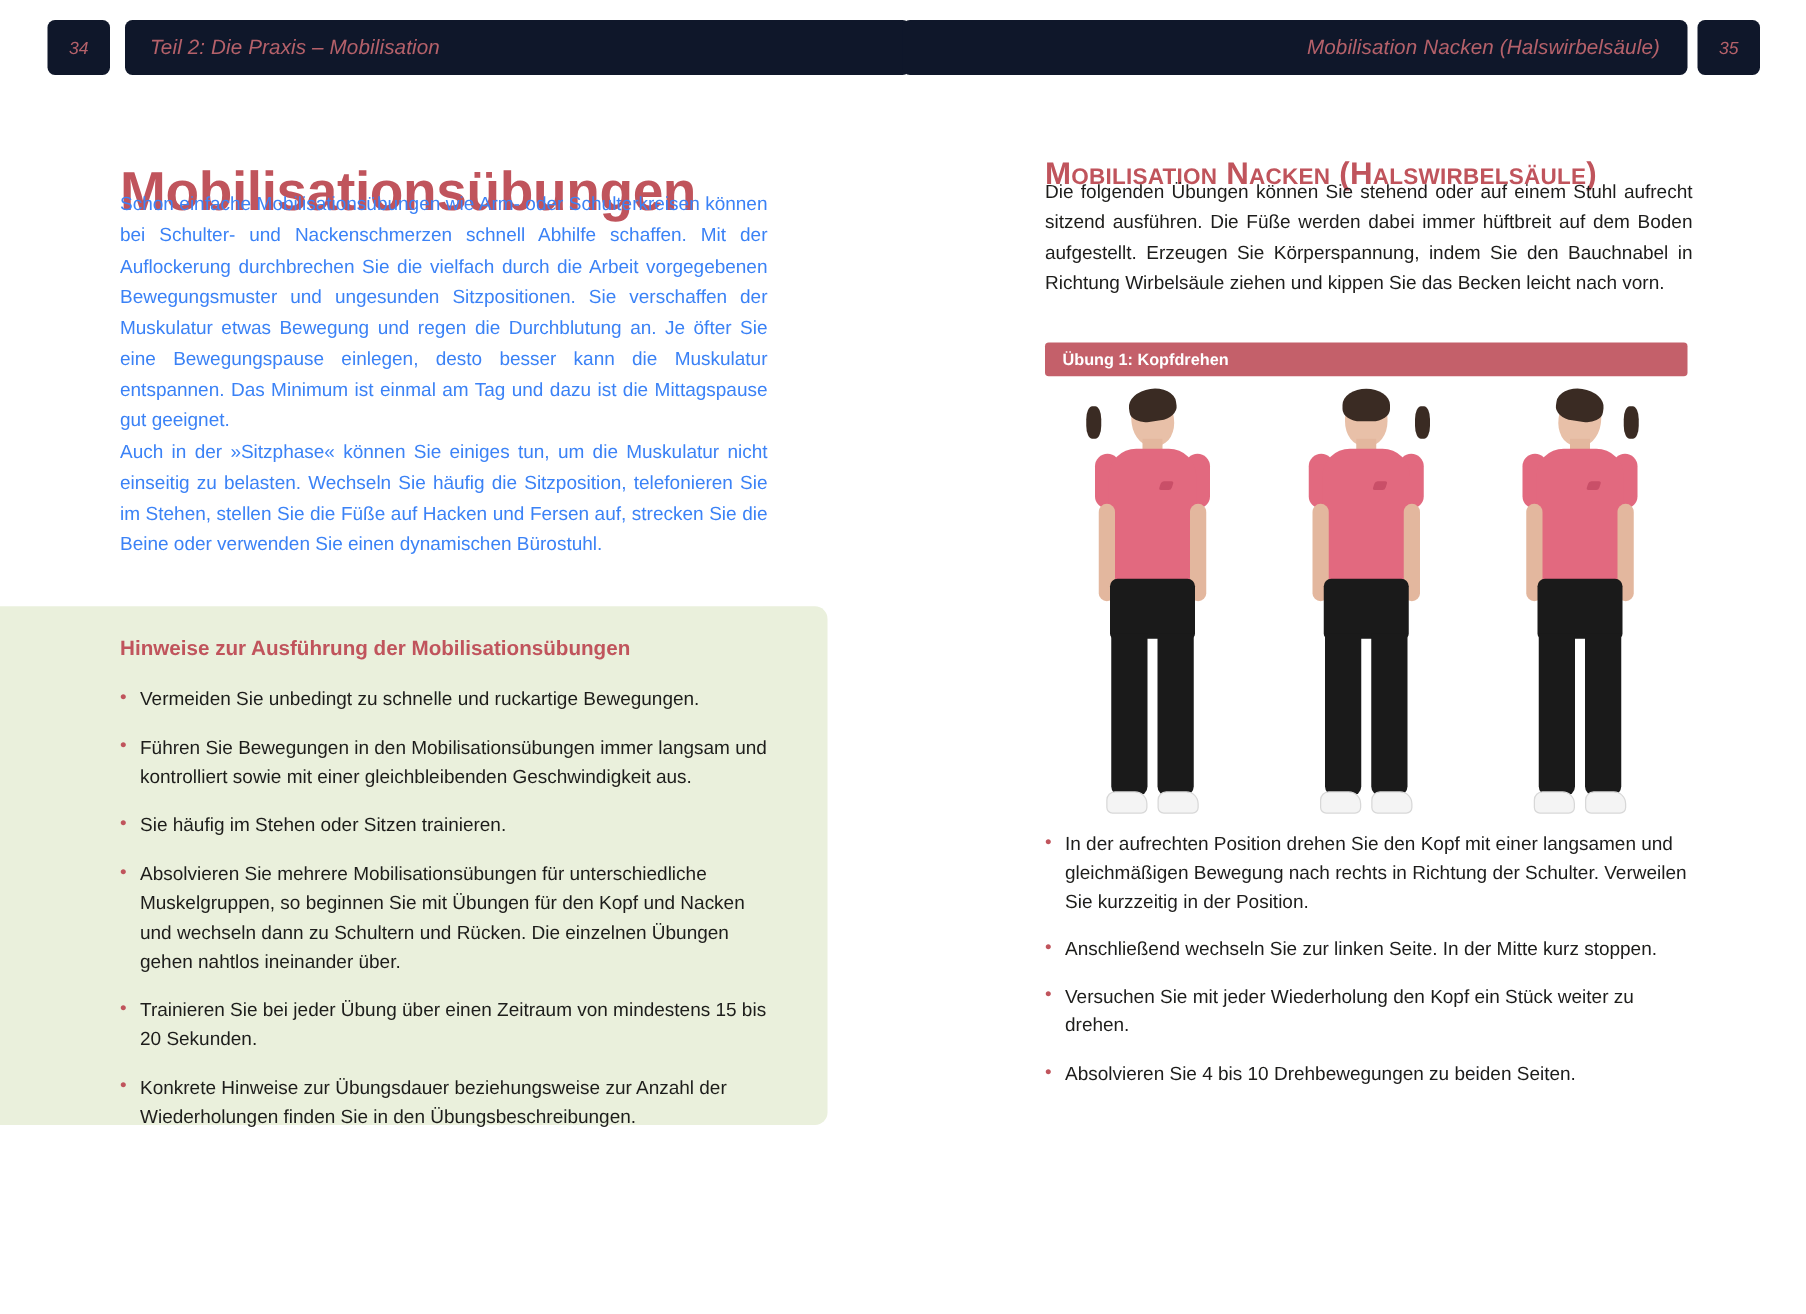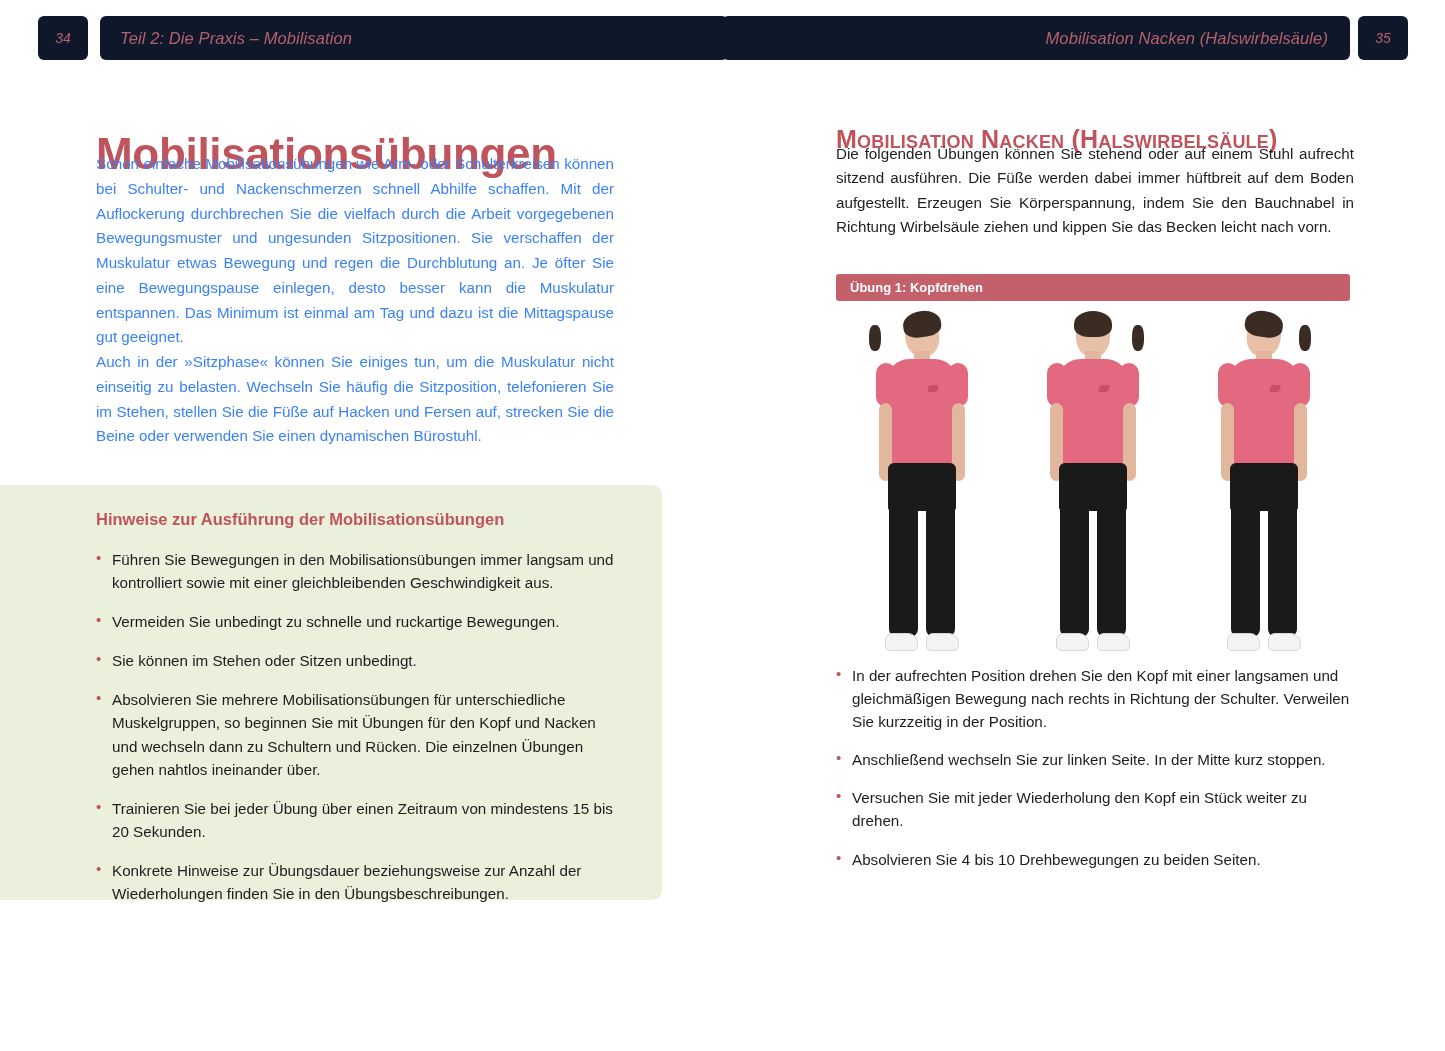--- a/index.html
+++ b/index.html
@@ -374,23 +374,23 @@
     <h1 class="chapter-title">Mobilisationsübungen</h1>
 
     <div class="body-text">
       <p>Schon einfache Mobilisationsübungen wie Arm- oder Schulterkreisen können bei Schulter- und Nackenschmerzen schnell Abhilfe schaffen. Mit der Auflockerung durchbrechen Sie die vielfach durch die Arbeit vorgegebenen Bewegungsmuster und ungesunden Sitzpositionen. Sie verschaffen der Muskulatur etwas Bewegung und regen die Durchblutung an. Je öfter Sie eine Bewegungspause einlegen, desto besser kann die Muskulatur entspannen. Das Minimum ist einmal am Tag und dazu ist die Mittagspause gut geeignet.</p>
       <p>Auch in der »Sitzphase« können Sie einiges tun, um die Muskulatur nicht einseitig zu belasten. Wechseln Sie häufig die Sitzposition, telefonieren Sie im Stehen, stellen Sie die Füße auf Hacken und Fersen auf, strecken Sie die Beine oder verwenden Sie einen dynamischen Bürostuhl.</p>
     </div>
 
     <div class="hint-box"></div>
     <div class="hint-title">Hinweise zur Ausführung der Mobilisationsübungen</div>
     <ul class="hint-list">
+      <li>Vermeiden Sie unbedingt zu schnelle und ruckartige Bewegungen.</li>
       <li>Führen Sie Bewegungen in den Mobilisationsübungen immer langsam und kontrolliert sowie mit einer gleichbleibenden Geschwindigkeit aus.</li>
-      <li>Vermeiden Sie unbedingt zu schnelle und ruckartige Bewegungen.</li>
-      <li>Sie können im Stehen oder Sitzen unbedingt.</li>
+      <li>Sie häufig im Stehen oder Sitzen trainieren.</li>
       <li>Absolvieren Sie mehrere Mobilisationsübungen für unterschiedliche Muskelgruppen, so beginnen Sie mit Übungen für den Kopf und Nacken und wechseln dann zu Schultern und Rücken. Die einzelnen Übungen gehen nahtlos ineinander über.</li>
       <li>Trainieren Sie bei jeder Übung über einen Zeitraum von mindestens 15 bis 20 Sekunden.</li>
       <li>Konkrete Hinweise zur Übungsdauer beziehungsweise zur Anzahl der Wiederholungen finden Sie in den Übungsbeschreibungen.</li>
     </ul>
   </div>
 
   <div class="page page-right">
 
     <h2 class="section-heading">Mobilisation Nacken (Halswirbelsäule)</h2>
 

